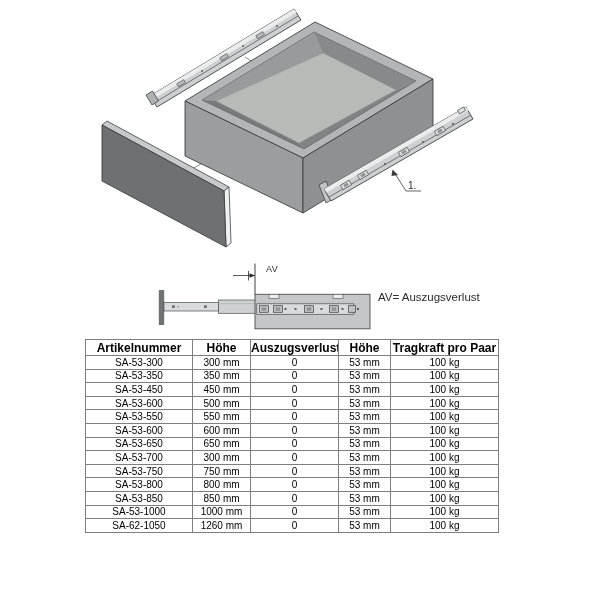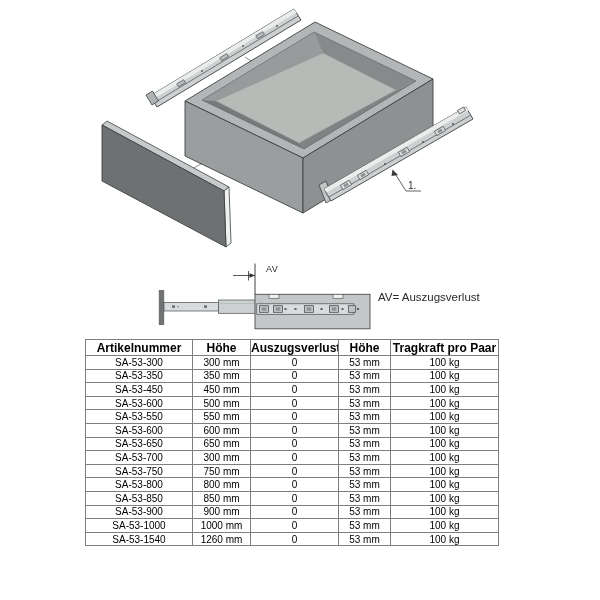--- a/index.html
+++ b/index.html
@@ -241,35 +241,28 @@
           <td>100 kg</td>
         </tr>
         <tr>
           <td>SA-53-850</td>
           <td>850 mm</td>
           <td>0</td>
           <td>53 mm</td>
           <td>100 kg</td>
         </tr>
         <tr>
-          <td>SA-53-900</td>
-          <td>900 mm</td>
-          <td>0</td>
-          <td>53 mm</td>
-          <td>100 kg</td>
-        </tr>
-        <tr>
           <td>SA-53-1000</td>
           <td>1000 mm</td>
           <td>0</td>
           <td>53 mm</td>
           <td>100 kg</td>
         </tr>
         <tr>
-          <td>SA-53-1540</td>
+          <td>SA-62-1050</td>
           <td>1260 mm</td>
           <td>0</td>
           <td>53 mm</td>
           <td>100 kg</td>
         </tr>
       </tbody>
     </table>
 
 </div>
 

